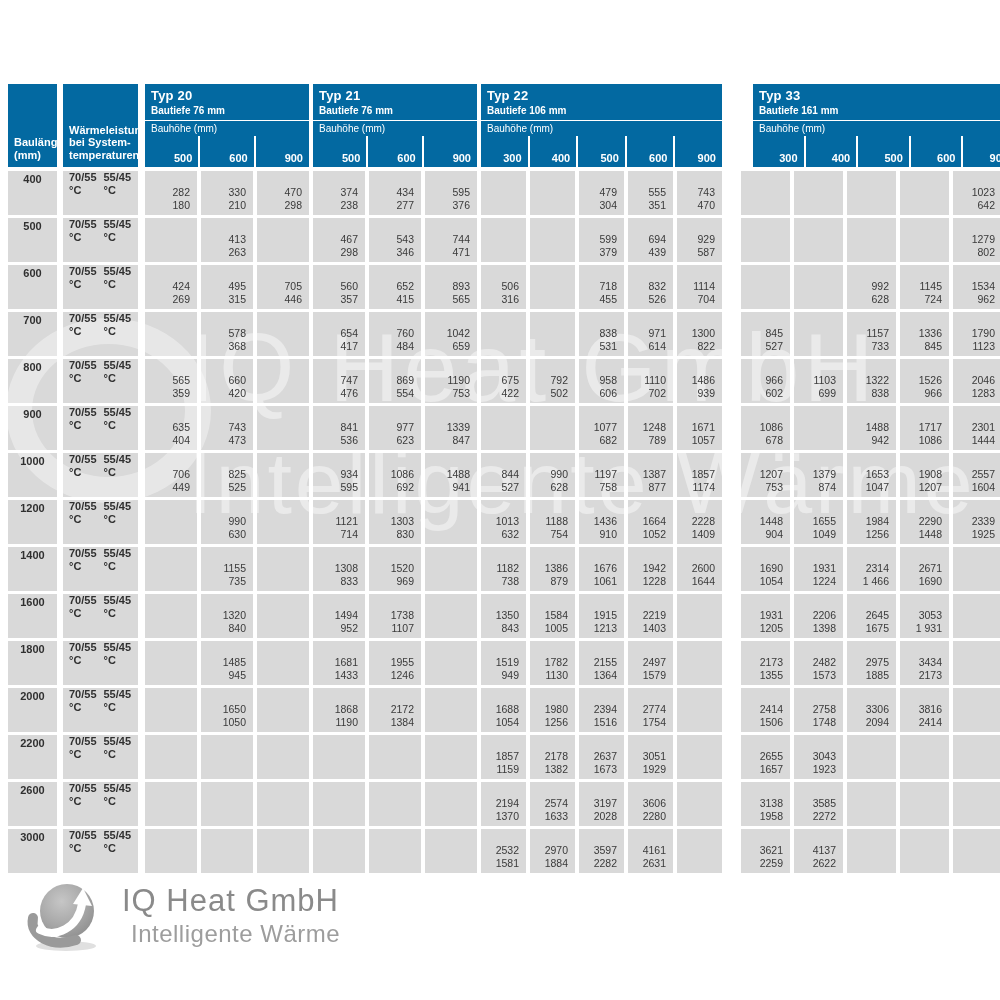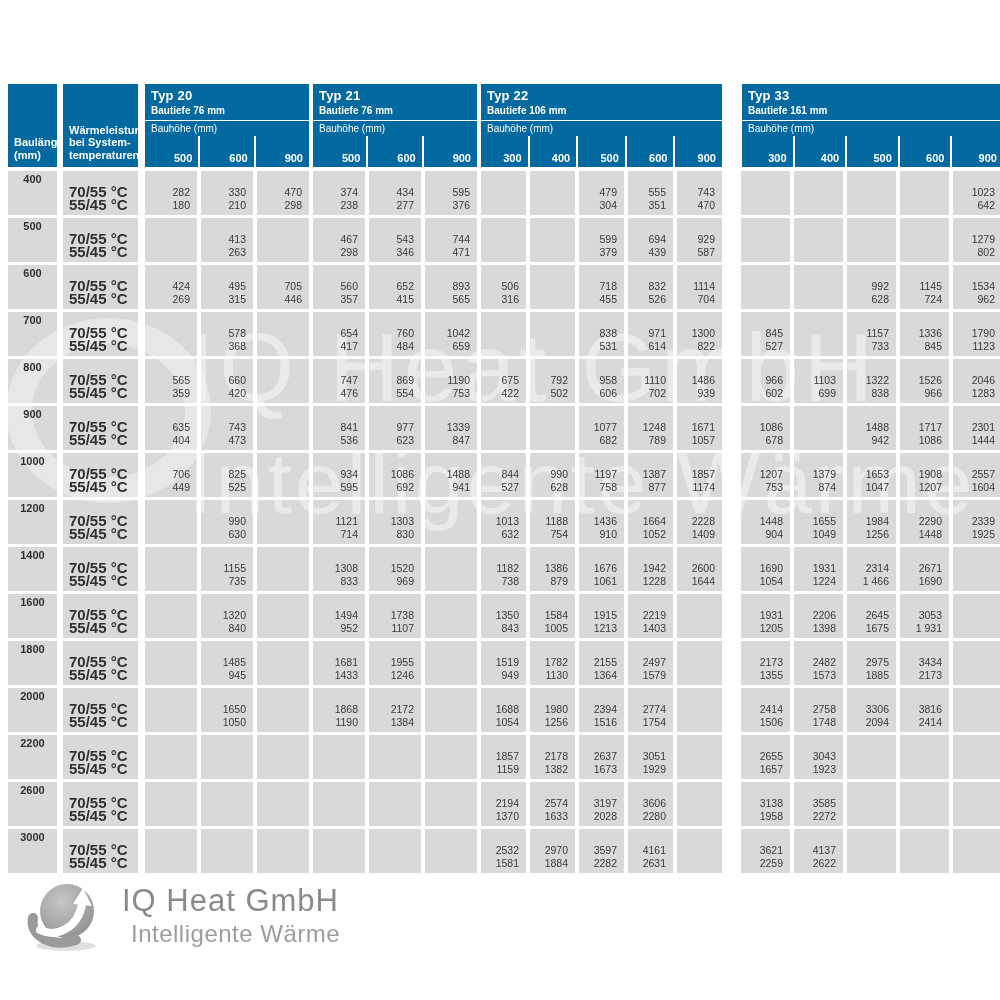--- a/index.html
+++ b/index.html
@@ -24,31 +24,31 @@
 
   
   .c-bl{width:49px;margin-right:6px;flex:none;}
   .c-wl{width:75px;margin-right:7px;flex:none;}
   .c-a{width:52px;margin-right:4px;flex:none;}
   .c-b{width:45px;margin-right:4px;flex:none;}
   .c-b.c-endgap{margin-right:19px;}
   .c-c{width:49px;margin-right:4px;flex:none;}
   .c-c.c-end{margin-right:0;}
   .c-t20,.c-t21{width:164px;margin-right:4px;flex:none;}
-  .c-t22{width:241px;margin-right:20px;flex:none;}
+  .c-t22{width:241px;margin-right:31px;flex:none;}
   .c-t33{width:261px;margin-right:0;flex:none;}
 
   
   .row{display:flex;height:44px;margin-bottom:3px;}
   .cell{background:#d9d9d9;box-sizing:border-box;position:relative;}
   .cell span{position:relative;z-index:2;display:block;min-height:12px;}
   .cell.bl{display:flex;justify-content:center;align-items:flex-start;padding-top:2px;
         font-weight:bold;font-size:11px;color:#303030;}
-  .cell.wl{display:flex;flex-direction:column;justify-content:flex-end;
-        padding:0 0 4px 6px;font-weight:bold;font-size:15px;color:#303030;line-height:12.5px;}
+  .cell.wl{display:flex;justify-content:flex-end;
+        padding:0 0 4px 6px;font-weight:bold;font-size:11px;color:#303030;line-height:12.5px;}
   .cell.num{display:flex;flex-direction:column;justify-content:flex-end;align-items:flex-end;
         padding:0 7px 4px 0;font-size:10.5px;color:#3a3a3a;line-height:12.5px;text-align:right;}
 
   
   .wm{position:absolute;z-index:1;color:rgba(255,255,255,0.45);pointer-events:none;white-space:nowrap;}
   .wm-line1{left:188px;top:312px;font-size:97px;letter-spacing:4px;}
   .wm-line2{left:188px;top:432px;font-size:88px;letter-spacing:3px;}
   .wm-ring{position:absolute;z-index:1;left:6px;top:318px;width:205px;height:185px;
         border:26px solid rgba(255,255,255,0.38);border-radius:50%;box-sizing:border-box;pointer-events:none;}
 

